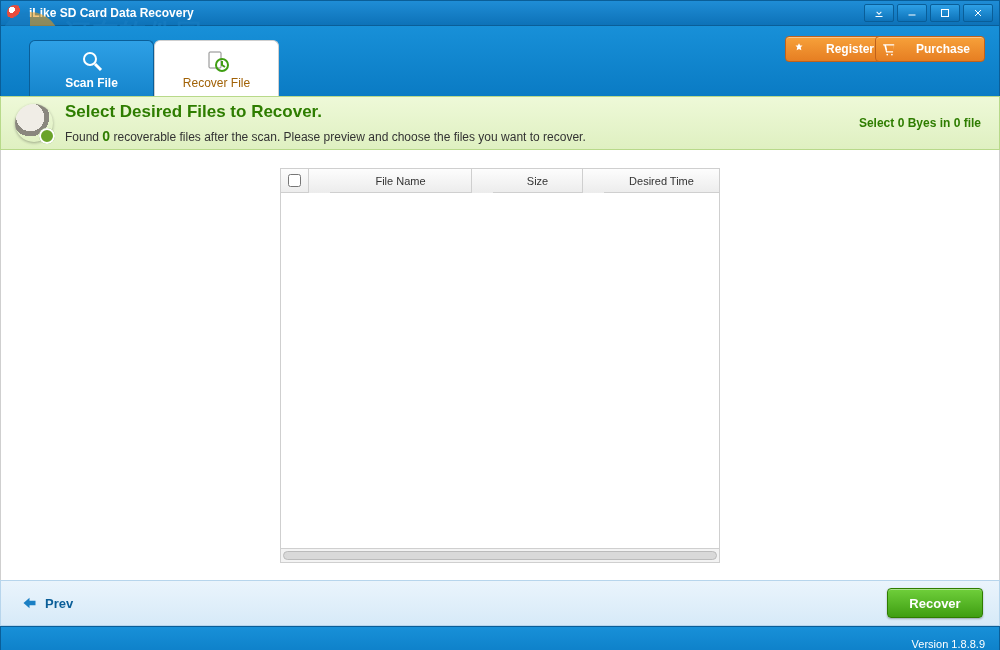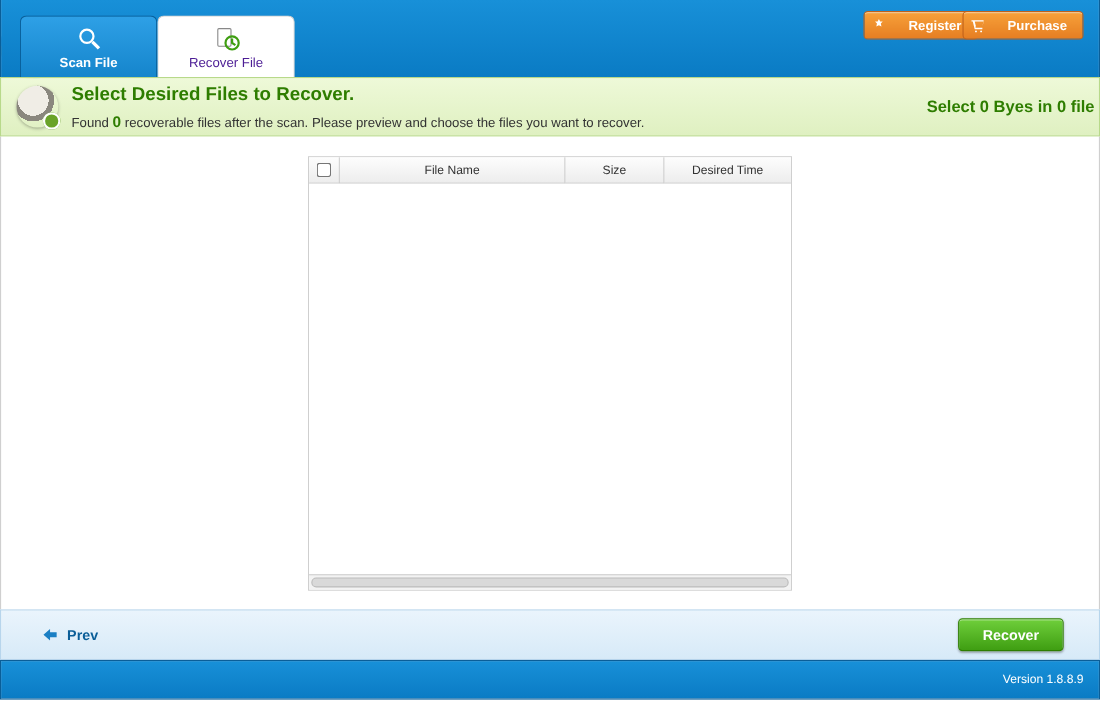--- a/index.html
+++ b/index.html
@@ -43,36 +43,36 @@
   background: linear-gradient(#f7a13a, #e67e22);
   border: 1px solid #c0611a; border-radius: 4px;
   color: #fff; font-size: 12px; font-weight: bold;
   display: flex; align-items: center; gap: 20px; cursor: pointer;
   box-shadow: inset 0 1px 0 rgba(255,255,255,.4);
 }
 .header .orange-btn.register { right: 110px; }
 .header .orange-btn.purchase { right: 14px; align-items: center; }
 .header .orange-btn svg { width: 14px; height: 14px; fill: #fff; }
 
-.tabs { display: flex; align-items: flex-end; padding-left: 17px; margin-top: 24px; }
+.tabs { display: flex; align-items: flex-end; padding-left: 28px; margin-top: 24px; }
 .tab {
   width: 125px; height: 56px;
   border-top-left-radius: 6px; border-top-right-radius: 6px;
   display: flex; flex-direction: column; align-items: center; justify-content: center;
   gap: 2px; cursor: pointer; font-size: 12px;
 }
 .tab.inactive {
   background: linear-gradient(#2ea0e6, #1585cc);
   border: 1px solid #0a5e98; border-bottom: none;
   color: #fff; font-weight: bold;
 }
 .tab.active {
   background: #fff;
   border: 1px solid #cfcfcf; border-bottom: none;
-  color: #4c1d95;
+  color: #a16207;
 }
 .tab .tab-icon {
   width: 30px; height: 26px;
   display: flex; align-items: center; justify-content: center;
 }
 
 
 .banner {
   height: 54px;
   background: linear-gradient(#eef9d8, #dff0c1);
@@ -89,38 +89,39 @@
 }
 .banner .banner-icon::after{
   content:""; position:absolute; right:-2px; bottom:-2px;
   width:16px; height:16px; border-radius:50%;
   background:#6aa329; box-shadow:inset 0 0 0 2px #fff;
 }
 .banner-text .line1 { color: #2e7d00; font-weight: bold; font-size: 17px; }
 .banner-text .line2 { color: #333; font-size: 12px; margin-top: 6px; }
 .banner-text .line2 b { color: #2e7d00; font-size: 14px; }
 .banner .select-info {
-  position: absolute; right: 4px; top: 50%; transform: translateY(-50%);
-  color: #2e7d00; font-weight: bold; font-size: 15px;
+  position: absolute; right: 18px; top: 50%; transform: translateY(-50%);
+  color: #2e7d00; font-weight: bold; font-size: 12px;
 }
 
 
 .main {
   height: 430px; background: #fff;
   border-left: 1px solid #cfcfcf; border-right: 1px solid #cfcfcf;
   display: flex; justify-content: center; padding-top: 18px;
 }
 .file-panel {
   width: 440px; height: 395px;
   border: 1px solid #cfcfcf;
   display: flex; flex-direction: column;
 }
 .file-header {
   display: flex; height: 24px;
   background: linear-gradient(#fdfdfd, #ececec);
+  gap: 21px;
 }
 .file-header .col {
   border-right: 1px solid #cfcfcf;
   border-bottom: 1px solid #cfcfcf;
   font-size: 11px; color: #333;
   display: flex; align-items: center; justify-content: center;
 }
 .file-header .col.cb { width: 28px; }
 .file-header .col.cb input { width: 13px; height: 13px; }
 .file-header .col.name { flex: 1; }
@@ -134,21 +135,21 @@
 .file-scroll .thumb {
   position: absolute; left: 2px; top: 2px; bottom: 2px; right: 2px;
   background: #d9d9d9; border: 1px solid #bbb; border-radius: 6px;
 }
 
 
 .bottom {
   height: 46px;
   background: linear-gradient(#eaf4fc, #d7eaf8);
   border: 1px solid #b7d5ec; border-top: 1px solid #b7d5ec;
-  display: flex; align-items: center; padding: 0 32px;
+  display: flex; align-items: center; padding: 0 16px;
 }
 .prev-btn {
   display: flex; align-items: center; gap: 6px;
   color: #0a5e98; font-weight: bold; font-size: 13px; cursor: pointer;
 }
 .prev-btn svg { width: 22px; height: 18px; fill: #1a7fc4; }
 .bottom .spacer { flex: 1; }
 .recover-btn {
   width: 96px; height: 30px;
   background: linear-gradient(#6fcf3b, #3f9e12);
@@ -192,20 +193,45 @@
 <div class="root">
 
   <div class="watermark">
     <div class="wm-logo"></div>
     <div class="wm-text">
       <span class="wm-cn">河东软件园</span>
       <span class="wm-url">www.pc0359.cn</span>
     </div>
   </div>
 
+  <div class="titlebar">
+    <div class="app-icon"></div>
+    <span>iLike SD Card Data Recovery</span>
+    <div class="spacer"></div>
+    <div class="tbtn">
+      <svg viewBox="0 0 24 24">
+          <path fill="#fff" d="M12 3v10l4-4 1.4 1.4L12 16 6.6 10.4 8 9l4 4V3h0zM5 18h14v2H5z"></path>
+        </svg>
+    </div>
+    <div class="tbtn">
+      <svg viewBox="0 0 24 24">
+          <rect x="5" y="15" width="14" height="2" fill="#fff"></rect>
+        </svg>
+    </div>
+    <div class="tbtn">
+      <svg viewBox="0 0 24 24">
+          <rect x="5" y="5" width="14" height="14" fill="none" stroke="#fff" stroke-width="2"></rect>
+        </svg>
+    </div>
+    <div class="tbtn" style="margin-right:6px">
+      <svg viewBox="0 0 24 24">
+          <path stroke="#fff" stroke-width="2" d="M6 6l12 12M18 6L6 18"></path>
+        </svg>
+    </div>
+  </div>
 
   <div class="header">
     <div class="orange-btn register">
       <svg viewBox="0 0 24 24">
           <path d="M12 2l2 4h4l-3 3 1 5-4-2-4 2 1-5-3-3h4z"></path>
         </svg>
       <span>Register</span>
     </div>
     <div class="orange-btn purchase">
       <svg viewBox="0 0 24 24">

